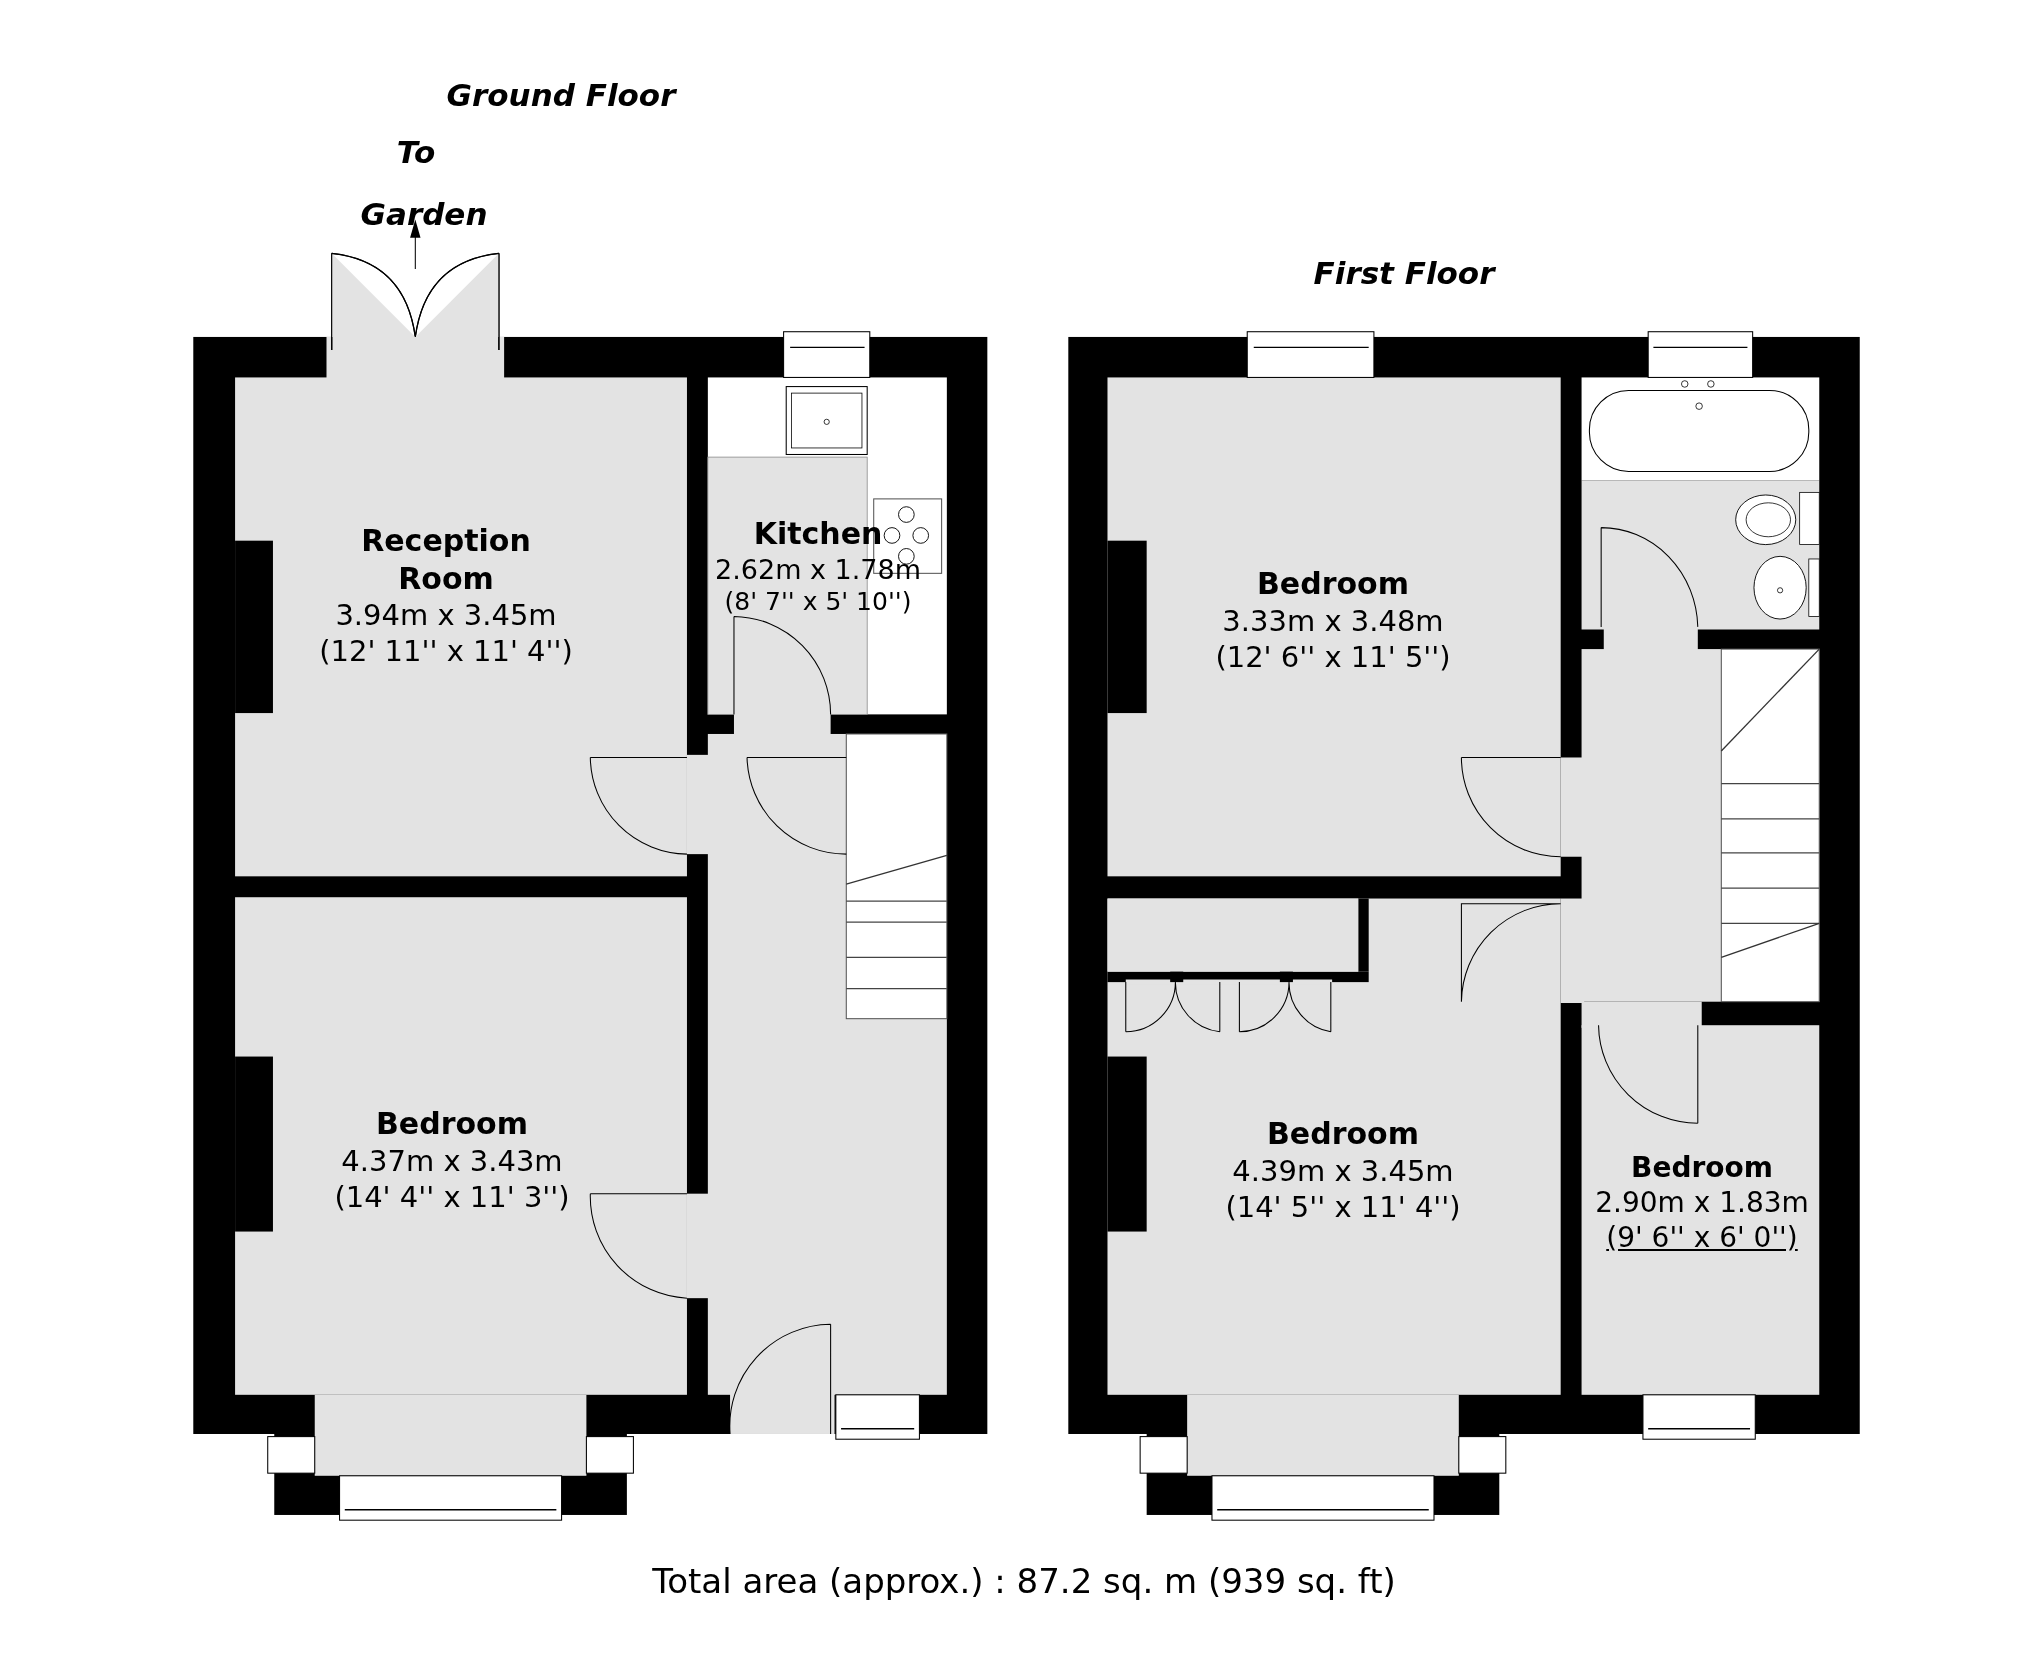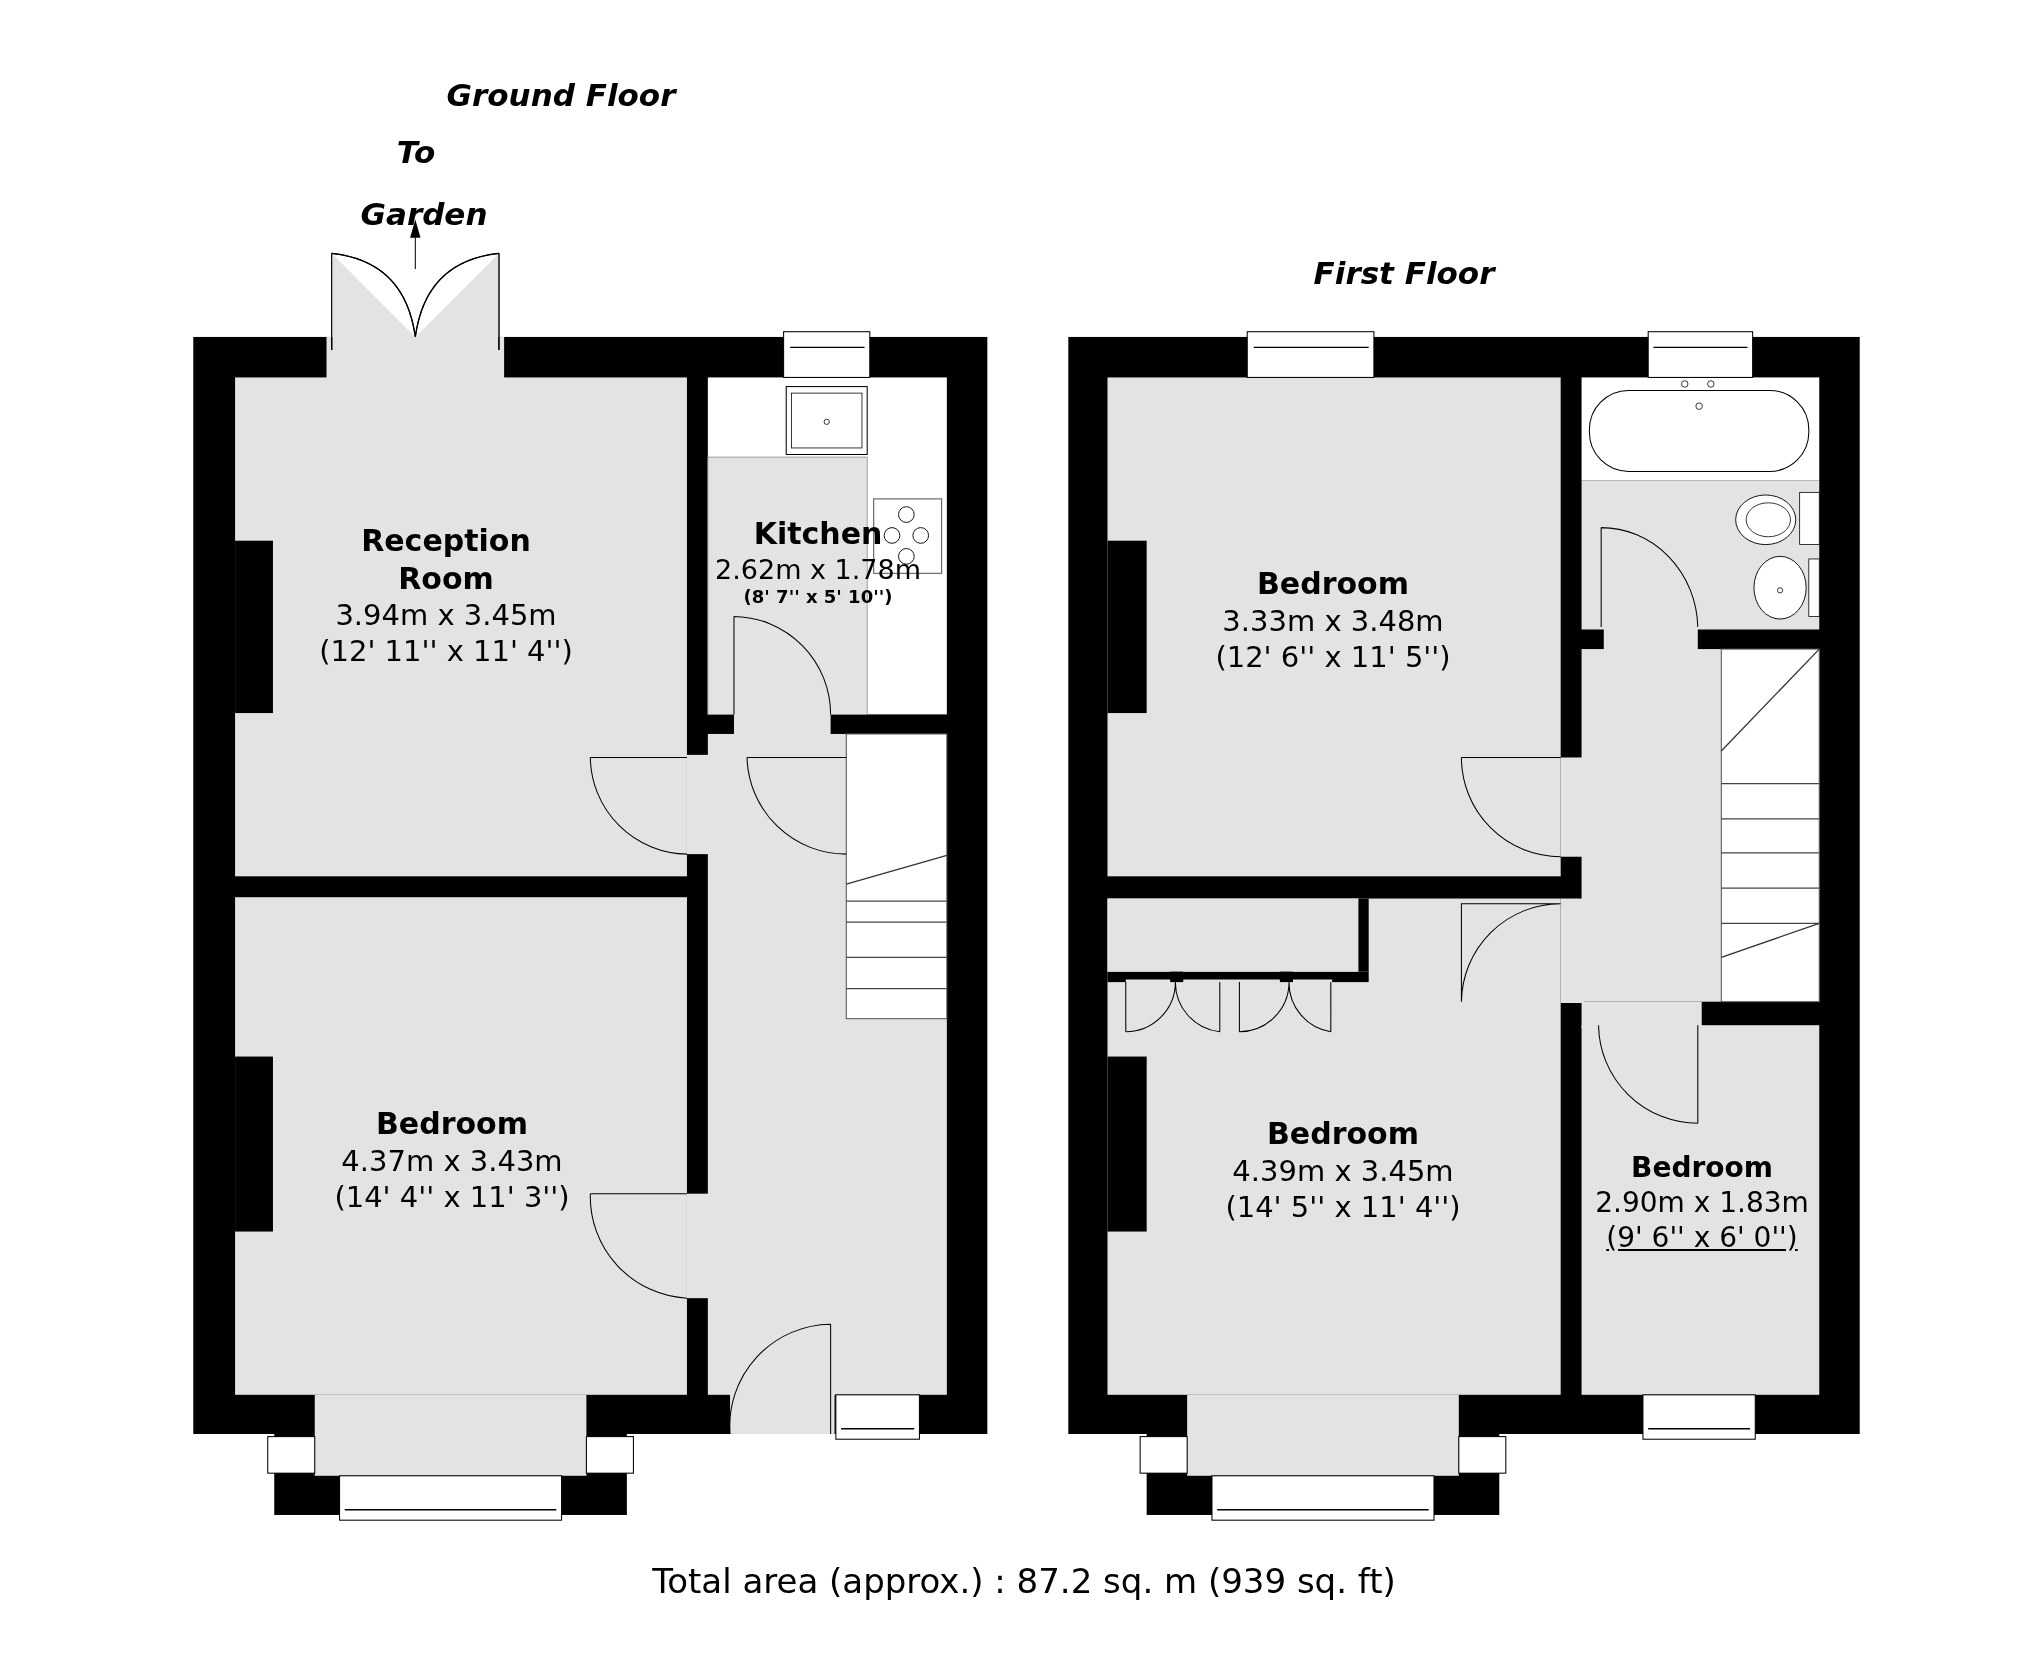--- a/index.html
+++ b/index.html
@@ -163,21 +163,21 @@
 
 <div class="lbl" style="left:446px;top:522px;">
   <div class="rname">Reception</div>
   <div class="rname">Room</div>
   <div class="rdim">3.94m x 3.45m</div>
   <div class="rdim">(12' 11'' x 11' 4'')</div>
 </div>
 <div class="lbl" style="left:818px;top:515px;">
   <div class="rname" style="font-size:30px;">Kitchen</div>
   <div class="rdim" style="font-size:27px;">2.62m x 1.78m</div>
-  <div class="rdim" style="font-size:18px;font-weight:bold;">(8' 7'' x 5' 10'')</div>
+  <div class="rdim" style="font-size:25px;">(8' 7'' x 5' 10'')</div>
 </div>
 <div class="lbl" style="left:452px;top:1105px;">
   <div class="rname">Bedroom</div>
   <div class="rdim">4.37m x 3.43m</div>
   <div class="rdim">(14' 4'' x 11' 3'')</div>
 </div>
 
 <div class="lbl" style="left:1333px;top:565px;">
   <div class="rname">Bedroom</div>
   <div class="rdim">3.33m x 3.48m</div>

